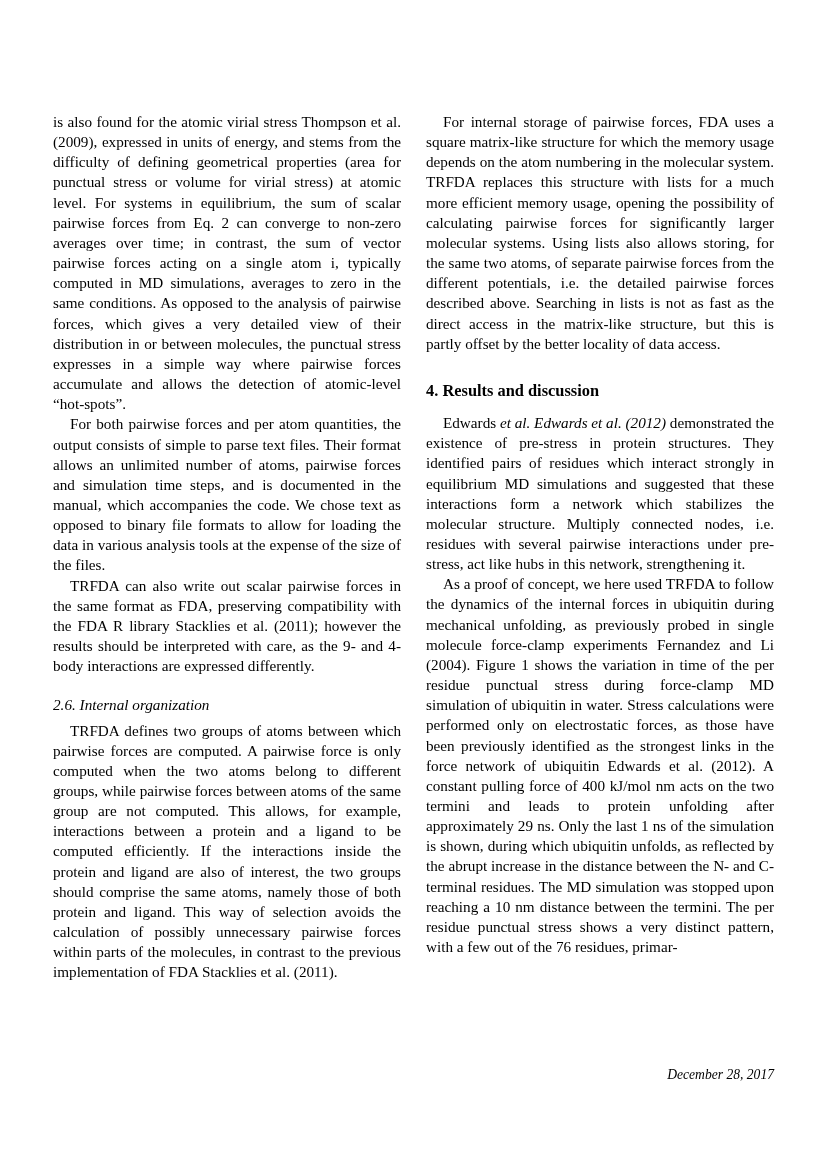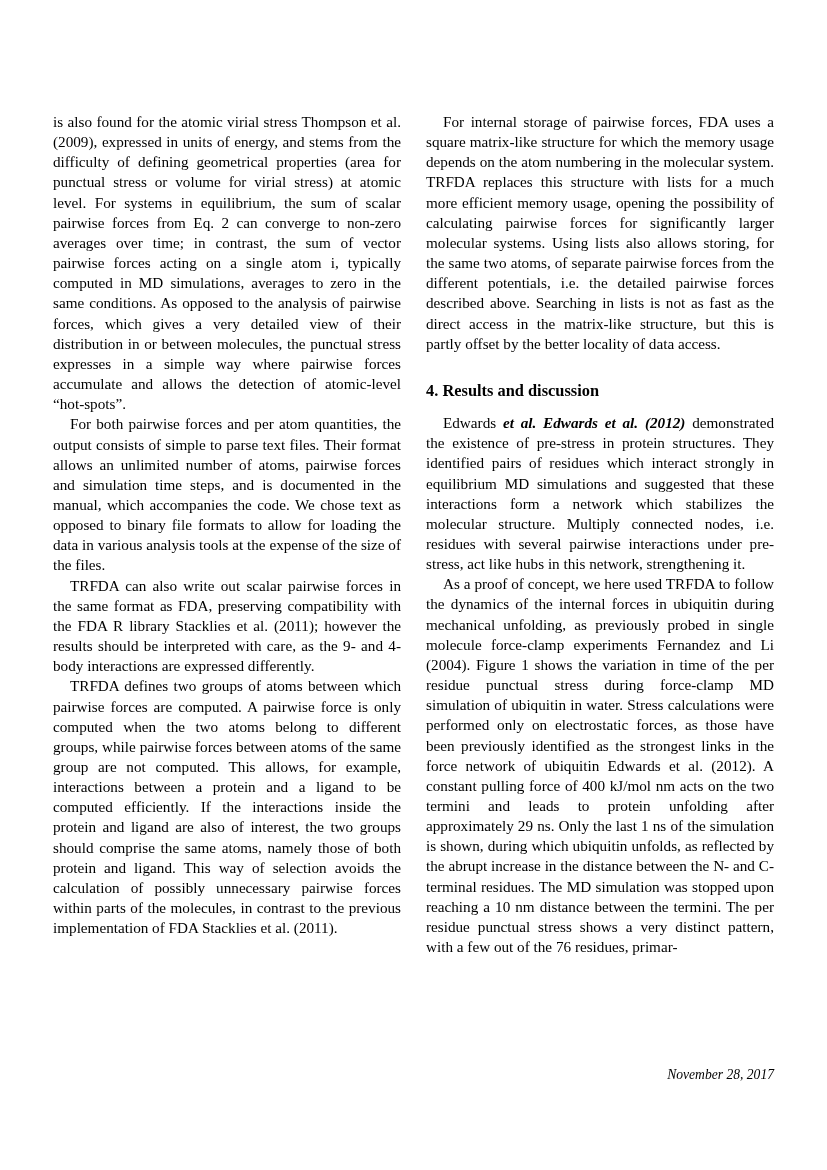--- a/index.html
+++ b/index.html
@@ -48,21 +48,21 @@
     font-weight: normal;
     text-align: left;
   }
   .sec-main {
     margin: 27px 0 12px 0;
     font-size: 16.4px;
     line-height: 20.15px;
     font-weight: bold;
     text-align: left;
   }
-  .it { font-style: italic; font-weight: bold; }
+  .it { font-style: italic; }
   .footer-date {
     position: absolute;
     right: 53px;
     top: 1066px;
     font-size: 13.6px;
     font-style: italic;
     line-height: 18px;
     text-align: right;
     white-space: nowrap;
   }
@@ -71,27 +71,28 @@
 <body>
 
 <div class="page">
 
   <div class="columns">
 
     <div class="col">
       <p class="para">is also found for the atomic virial stress Thompson et al. (2009), expressed in units of energy, and stems from the difficulty of defining geometrical properties (area for punctual stress or volume for virial stress) at atomic level. For systems in equilibrium, the sum of scalar pairwise forces from Eq. 2 can converge to non-zero averages over time; in contrast, the sum of vector pairwise forces acting on a single atom i, typically computed in MD simulations, averages to zero in the same conditions. As opposed to the analysis of pairwise forces, which gives a very detailed view of their distribution in or between molecules, the punctual stress expresses in a simple way where pairwise forces accumulate and allows the detection of atomic-level “hot-spots”.</p>
       <p class="para indent">For both pairwise forces and per atom quantities, the output consists of simple to parse text files. Their format allows an unlimited number of atoms, pairwise forces and simulation time steps, and is documented in the manual, which accompanies the code. We chose text as opposed to binary file formats to allow for loading the data in various analysis tools at the expense of the size of the files.</p>
       <p class="para indent">TRFDA can also write out scalar pairwise forces in the same format as FDA, preserving compatibility with the FDA R library Stacklies et al. (2011); however the results should be interpreted with care, as the 9- and 4-body interactions are expressed differently.</p>
+      <h3 class="sec-sub">2.6. Internal organization</h3>
       <p class="para indent">TRFDA defines two groups of atoms between which pairwise forces are computed. A pairwise force is only computed when the two atoms belong to different groups, while pairwise forces between atoms of the same group are not computed. This allows, for example, interactions between a protein and a ligand to be computed efficiently. If the interactions inside the protein and ligand are also of interest, the two groups should comprise the same atoms, namely those of both protein and ligand. This way of selection avoids the calculation of possibly unnecessary pairwise forces within parts of the molecules, in contrast to the previous implementation of FDA Stacklies et al. (2011).</p>
     </div>
 
     <div class="col">
       <p class="para indent">For internal storage of pairwise forces, FDA uses a square matrix-like structure for which the memory usage depends on the atom numbering in the molecular system. TRFDA replaces this structure with lists for a much more efficient memory usage, opening the possibility of calculating pairwise forces for significantly larger molecular systems. Using lists also allows storing, for the same two atoms, of separate pairwise forces from the different potentials, i.e. the detailed pairwise forces described above. Searching in lists is not as fast as the direct access in the matrix-like structure, but this is partly offset by the better locality of data access.</p>
       <h2 class="sec-main">4. Results and discussion</h2>
       <p class="para indent"><span>Edwards </span><span class="it">et al. Edwards et al. (2012)</span><span> demonstrated the existence of pre-stress in protein structures. They identified pairs of residues which interact strongly in equilibrium MD simulations and suggested that these interactions form a network which stabilizes the molecular structure. Multiply connected nodes, i.e. residues with several pairwise interactions under pre-stress, act like hubs in this network, strengthening it.</span></p>
       <p class="para indent">As a proof of concept, we here used TRFDA to follow the dynamics of the internal forces in ubiquitin during mechanical unfolding, as previously probed in single molecule force-clamp experiments Fernandez and Li (2004). Figure 1 shows the variation in time of the per residue punctual stress during force-clamp MD simulation of ubiquitin in water. Stress calculations were performed only on electrostatic forces, as those have been previously identified as the strongest links in the force network of ubiquitin Edwards et al. (2012). A constant pulling force of 400 kJ/mol nm acts on the two termini and leads to protein unfolding after approximately 29 ns. Only the last 1 ns of the simulation is shown, during which ubiquitin unfolds, as reflected by the abrupt increase in the distance between the N- and C-terminal residues. The MD simulation was stopped upon reaching a 10 nm distance between the termini. The per residue punctual stress shows a very distinct pattern, with a few out of the 76 residues, primar-</p>
     </div>
 
   </div>
 
-  <div class="footer-date">November 28, 2017</div>
+  <div class="footer-date">December 28, 2017</div>
 
 </div>
 
 </body></html>

